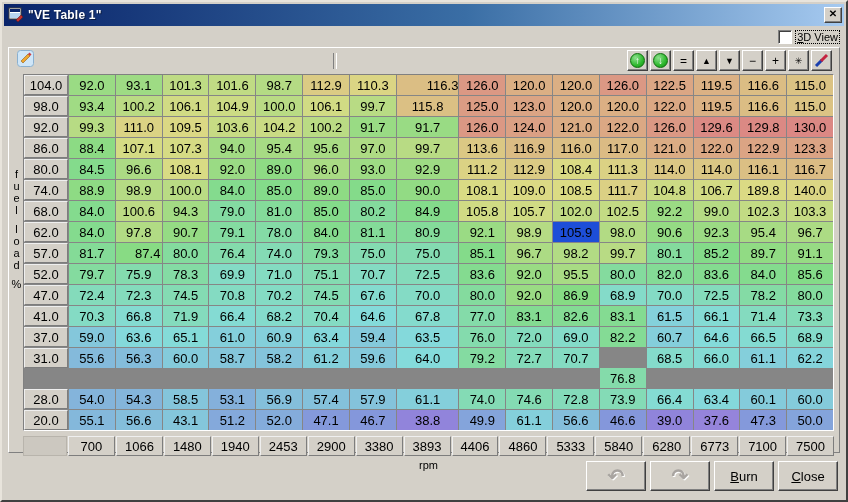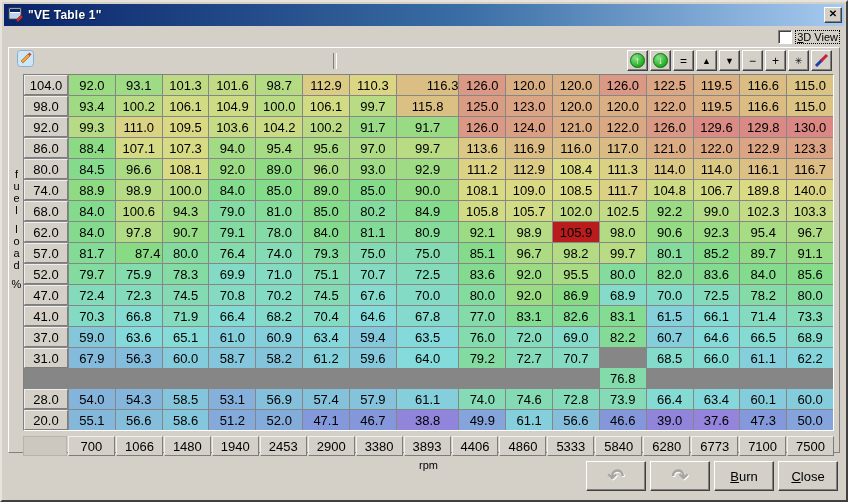--- a/index.html
+++ b/index.html
@@ -262,21 +262,21 @@
           <div class="dcell" style="background: rgb(132, 219, 142);">84.0</div>
           <div class="dcell" style="background: rgb(177, 219, 132);">97.8</div>
           <div class="dcell" style="background: rgb(149, 219, 132);">90.7</div>
           <div class="dcell" style="background: rgb(132, 219, 161);">79.1</div>
           <div class="dcell" style="background: rgb(132, 219, 166);">78.0</div>
           <div class="dcell" style="background: rgb(132, 219, 142);">84.0</div>
           <div class="dcell" style="background: rgb(132, 219, 153);">81.1</div>
           <div class="dcell" style="background: rgb(132, 219, 154);">80.9</div>
           <div class="dcell" style="background: rgb(154, 219, 132);">92.1</div>
           <div class="dcell" style="background: rgb(181, 219, 132);">98.9</div>
-          <div class="dcell" style="background: #b91c1c;">105.9</div>
+          <div class="dcell" style="background: #1d4ed8;">105.9</div>
           <div class="dcell" style="background: rgb(178, 219, 132);">98.0</div>
           <div class="dcell" style="background: rgb(149, 219, 132);">90.6</div>
           <div class="dcell" style="background: rgb(155, 219, 132);">92.3</div>
           <div class="dcell" style="background: rgb(167, 219, 132);">95.4</div>
           <div class="dcell" style="background: rgb(172, 219, 132);">96.7</div>
           <div class="hcell">57.0</div>
           <div class="dcell" style="background: rgb(132, 219, 151);">81.7</div>
           <div class="dcell" style="background: rgb(136, 219, 132); padding-left: 18px;">87.4</div>
           <div class="dcell" style="background: rgb(132, 219, 158);">80.0</div>
           <div class="dcell" style="background: rgb(132, 219, 172);">76.4</div>
@@ -354,21 +354,21 @@
           <div class="dcell" style="background: rgb(132, 217, 219);">63.5</div>
           <div class="dcell" style="background: rgb(132, 219, 173);">76.0</div>
           <div class="dcell" style="background: rgb(132, 219, 189);">72.0</div>
           <div class="dcell" style="background: rgb(132, 219, 201);">69.0</div>
           <div class="dcell" style="background: rgb(132, 219, 149);">82.2</div>
           <div class="dcell" style="background: rgb(132, 206, 219);">60.7</div>
           <div class="dcell" style="background: rgb(132, 219, 218);">64.6</div>
           <div class="dcell" style="background: rgb(132, 219, 210);">66.5</div>
           <div class="dcell" style="background: rgb(132, 219, 201);">68.9</div>
           <div class="hcell">31.0</div>
-          <div class="dcell" style="background: rgb(132, 186, 219);">67.9</div>
+          <div class="dcell" style="background: rgb(132, 186, 219);">55.6</div>
           <div class="dcell" style="background: rgb(132, 189, 219);">56.3</div>
           <div class="dcell" style="background: rgb(132, 203, 219);">60.0</div>
           <div class="dcell" style="background: rgb(132, 198, 219);">58.7</div>
           <div class="dcell" style="background: rgb(132, 196, 219);">58.2</div>
           <div class="dcell" style="background: rgb(132, 208, 219);">61.2</div>
           <div class="dcell" style="background: rgb(132, 201, 219);">59.6</div>
           <div class="dcell" style="background: rgb(132, 219, 219);">64.0</div>
           <div class="dcell" style="background: rgb(132, 219, 161);">79.2</div>
           <div class="dcell" style="background: rgb(132, 219, 186);">72.7</div>
           <div class="dcell" style="background: rgb(132, 219, 194);">70.7</div>
@@ -390,21 +390,21 @@
           <div class="dcell" style="background: rgb(132, 219, 179);">74.6</div>
           <div class="dcell" style="background: rgb(132, 219, 186);">72.8</div>
           <div class="dcell" style="background: rgb(132, 219, 182);">73.9</div>
           <div class="dcell" style="background: rgb(132, 219, 211);">66.4</div>
           <div class="dcell" style="background: rgb(132, 216, 219);">63.4</div>
           <div class="dcell" style="background: rgb(132, 203, 219);">60.1</div>
           <div class="dcell" style="background: rgb(132, 203, 219);">60.0</div>
           <div class="hcell">20.0</div>
           <div class="dcell" style="background: rgb(132, 184, 219);">55.1</div>
           <div class="dcell" style="background: rgb(132, 190, 219);">56.6</div>
-          <div class="dcell" style="background: rgb(132, 198, 219);">58.6</div>
+          <div class="dcell" style="background: rgb(132, 198, 219);">43.1</div>
           <div class="dcell" style="background: rgb(132, 169, 219);">51.2</div>
           <div class="dcell" style="background: rgb(132, 172, 219);">52.0</div>
           <div class="dcell" style="background: rgb(132, 153, 219);">47.1</div>
           <div class="dcell" style="background: rgb(132, 151, 219);">46.7</div>
           <div class="dcell" style="background: rgb(145, 132, 219);">38.8</div>
           <div class="dcell" style="background: rgb(132, 164, 219);">49.9</div>
           <div class="dcell" style="background: rgb(132, 207, 219);">61.1</div>
           <div class="dcell" style="background: rgb(132, 190, 219);">56.6</div>
           <div class="dcell" style="background: rgb(132, 151, 219);">46.6</div>
           <div class="dcell" style="background: rgb(144, 132, 219);">39.0</div>

